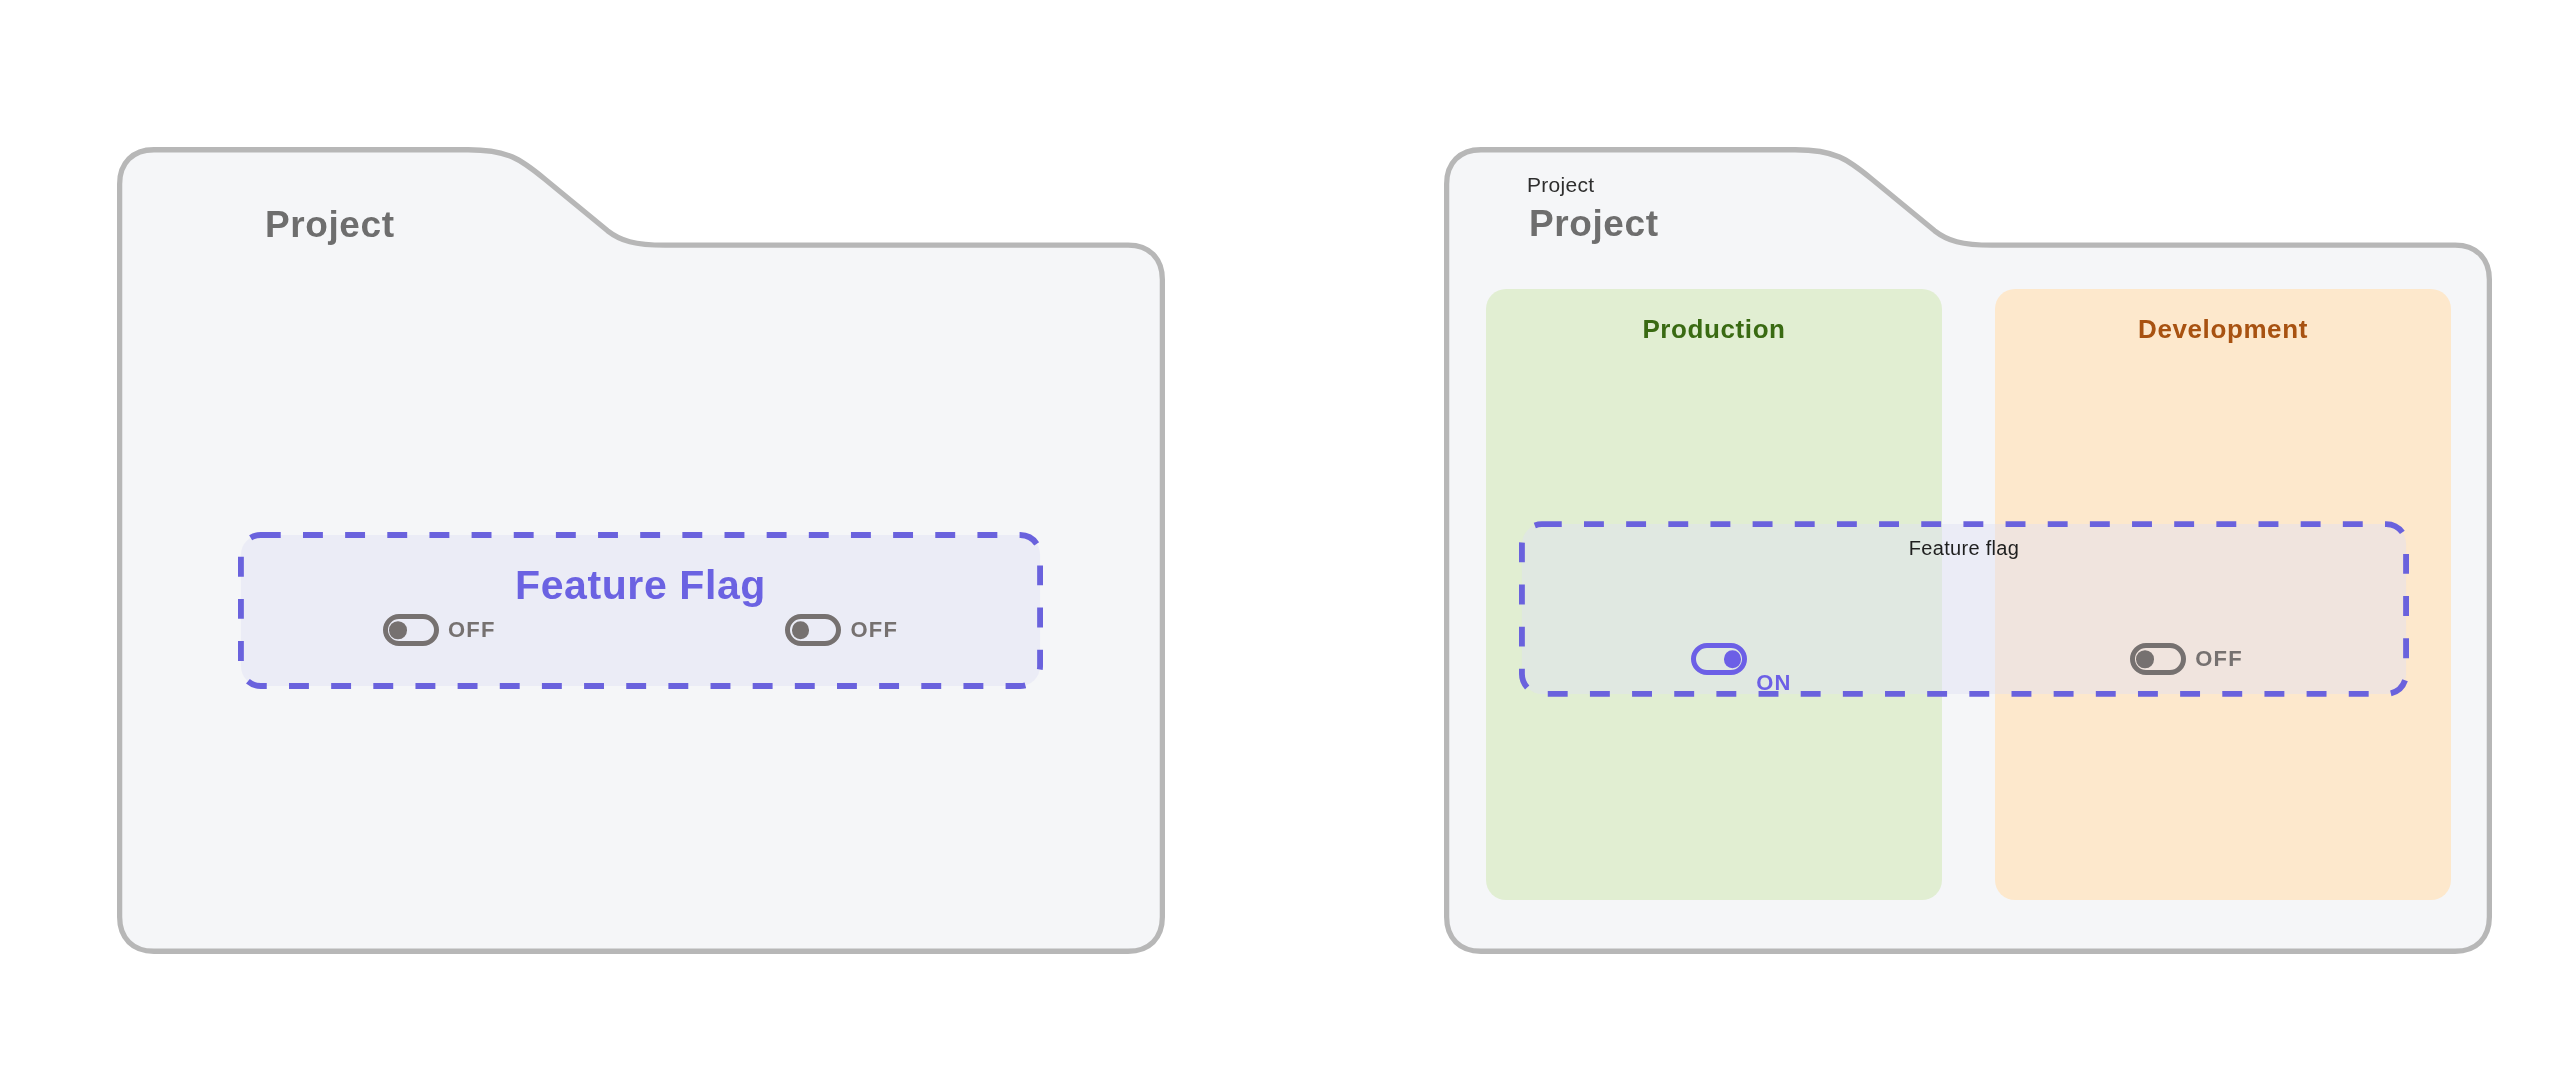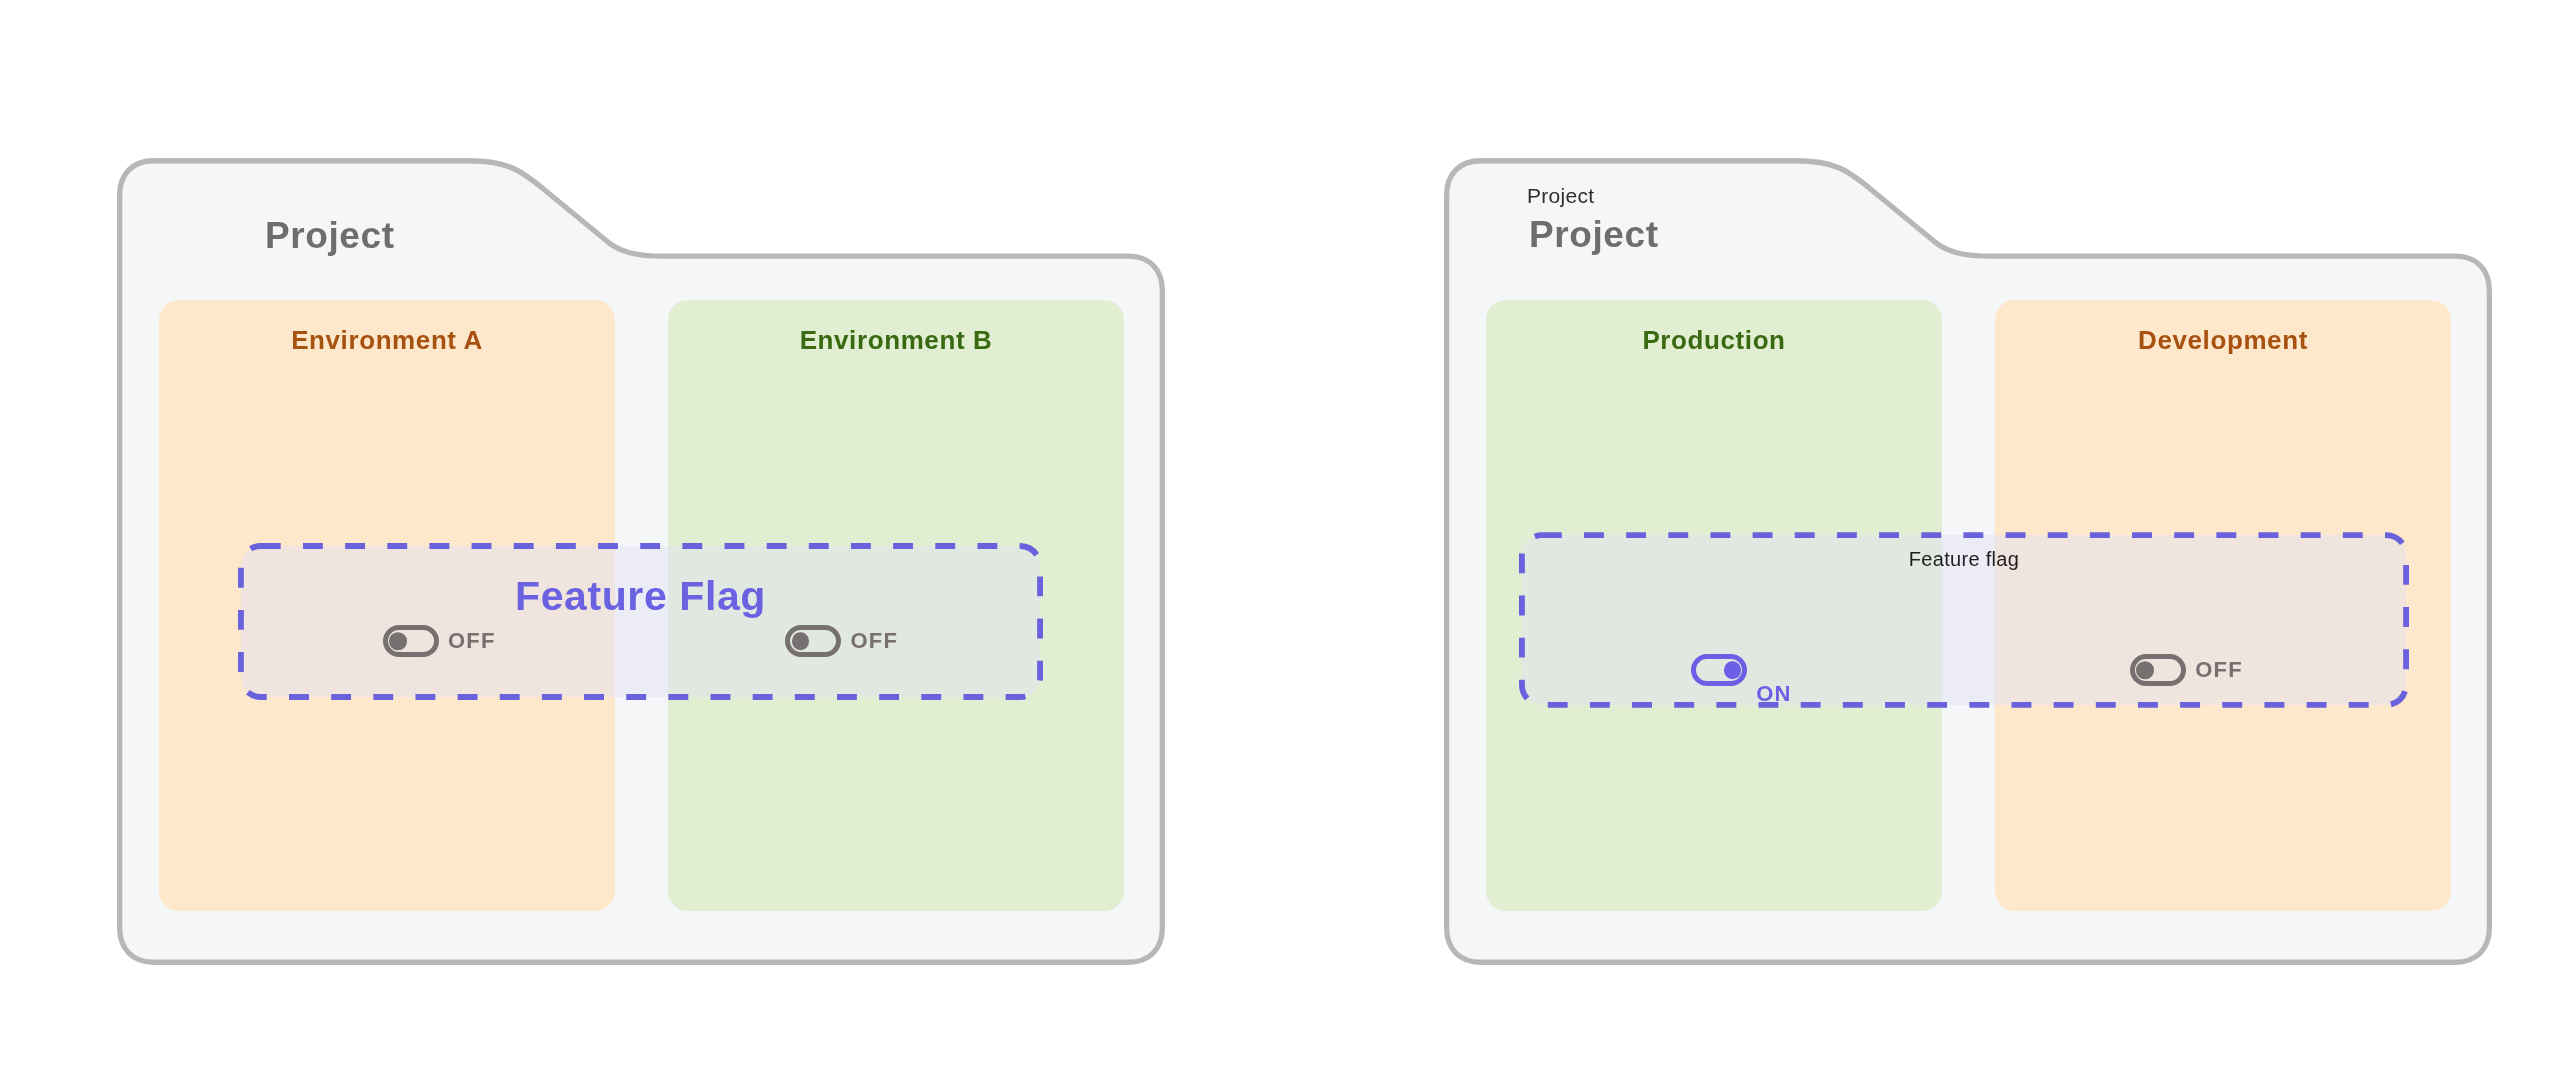--- a/index.html
+++ b/index.html
@@ -6,21 +6,21 @@
   .stage {
     position: relative;
     width: 2576px;
     height: 1073px;
     background: #ffffff;
     font-family: "Liberation Sans", "DejaVu Sans", sans-serif;
     overflow: hidden;
   }
 
   
-  .folder { position: absolute; top: 158px; width: 928px; height: 807px; }
+  .folder { position: absolute; top: 147px; width: 928px; height: 807px; }
   .folder.f1 { left: 117px; }
   .folder.f2 { left: 1444px; }
   .folder-svg { position: absolute; left: 0; top: 0; }
 
   .tab-small {
     position: absolute; left: 83px; top: 26px;
     font-size: 21px; font-weight: 400; color: #2e2e2e;
     letter-spacing: 0.3px;
   }
   .tab-large {
@@ -119,28 +119,20 @@
 
   <div class="folder f1">
     <svg class="folder-svg" width="1048" height="807" viewBox="0 0 1790 1378">
       <path d="M 63 4.5 H 600 C 668 4.5 690 21 730 54 L 838 143 C 860 160 884 167.5 936 167.5
                H 1727 C 1763 167.5 1785.5 190 1785.5 226 V 1315 C 1785.5 1351 1763 1373.5 1727 1373.5
                H 63 C 27 1373.5 4.5 1351 4.5 1315 V 63 C 4.5 27 27 4.5 63 4.5 Z" fill="#f5f6f8" stroke="#b7b7b7" stroke-width="9" stroke-linejoin="round"></path>
     </svg>
 
     <div class="tab-large">Project</div>
 
-    <div class="panels">
-      <div class="panel orange">
-        <span class="panel-label">Environment A</span>
-      </div>
-      <div class="panel green">
-        <span class="panel-label">Environment B</span>
-      </div>
-    </div>
 
     <div class="flag-box">
       <svg width="805" height="157" viewBox="0 0 1375 268">
         <rect x="5" y="5" width="1365" height="258" rx="34" fill="rgba(224,224,245,0.45)" stroke="#6a62dd" stroke-width="10" stroke-dasharray="34 38"></rect>
       </svg>
 
       <div class="flag-title">Feature Flag</div>
 
       <div class="toggle-row">
         <div class="toggle-cell toggle-group off">

